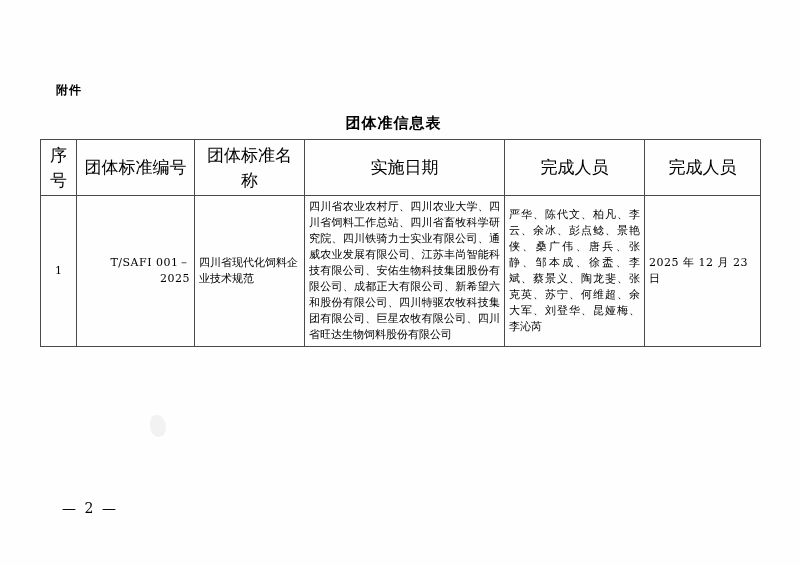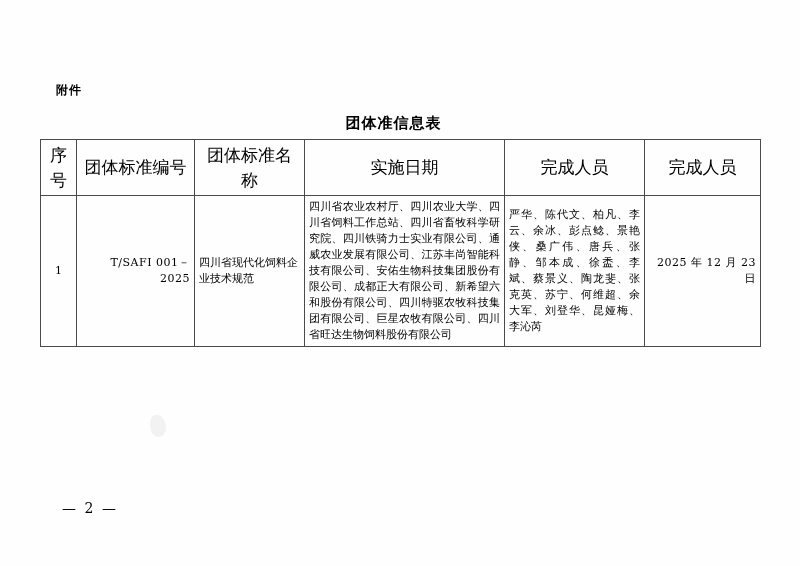--- a/index.html
+++ b/index.html
@@ -88,21 +88,21 @@
     line-height: 1.5;
   }
   td.person-cell {
     text-align: justify;
     text-align-last: left;
     vertical-align: middle;
     padding: 6px 6px;
     line-height: 1.55;
   }
   td.date-cell {
-    text-align: right;
+    text-align: left;
     vertical-align: middle;
     letter-spacing: 0.5px;
   }
   td.code-cell {
     text-align: right;
     vertical-align: middle;
     letter-spacing: 0.5px;
     font-family: "DejaVu Serif", "Liberation Serif", serif;
   }
   .page-number {

